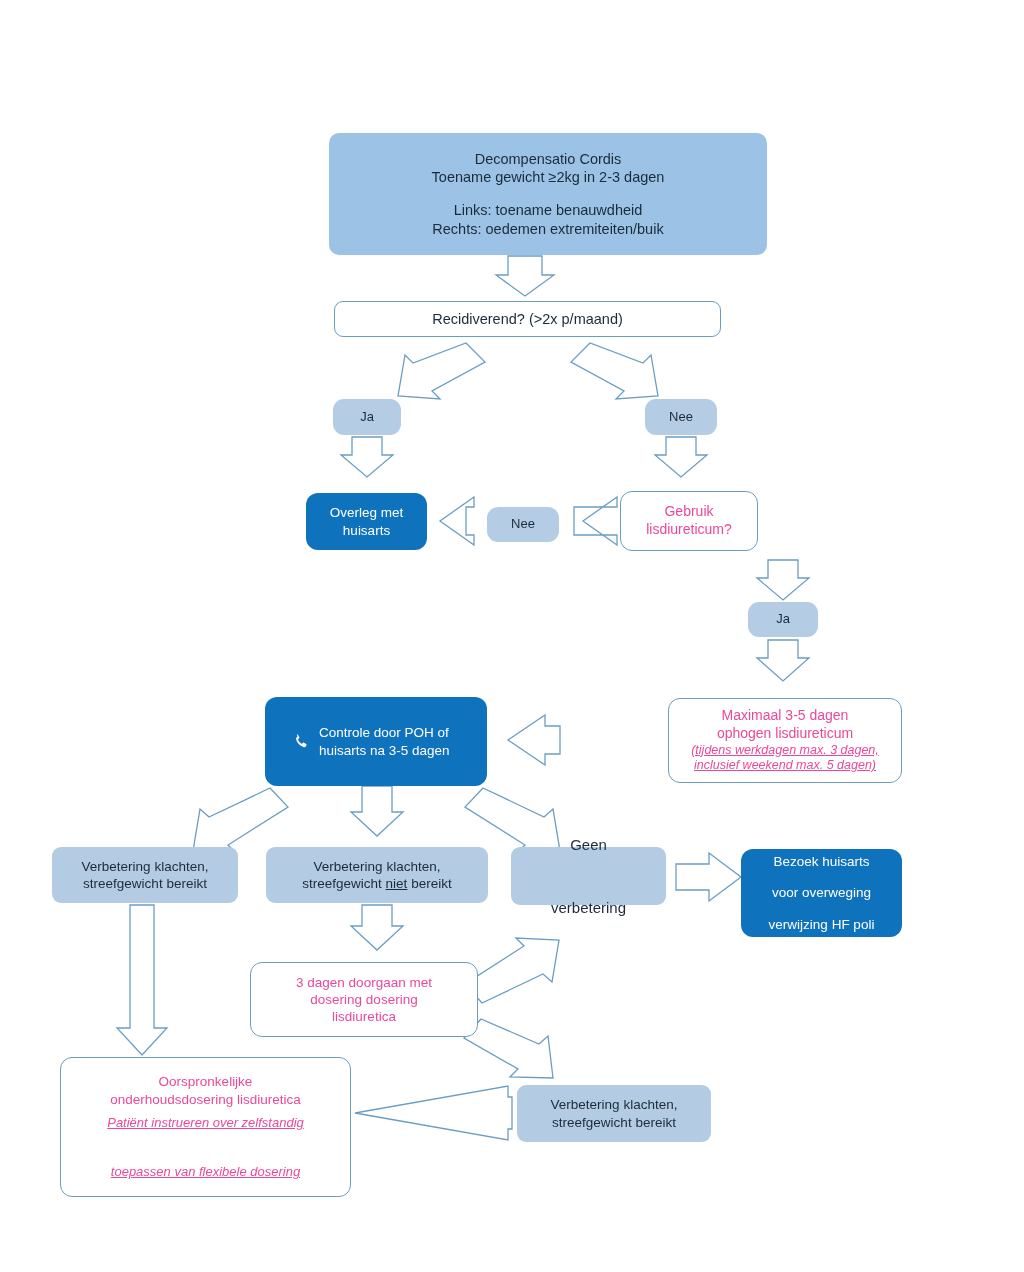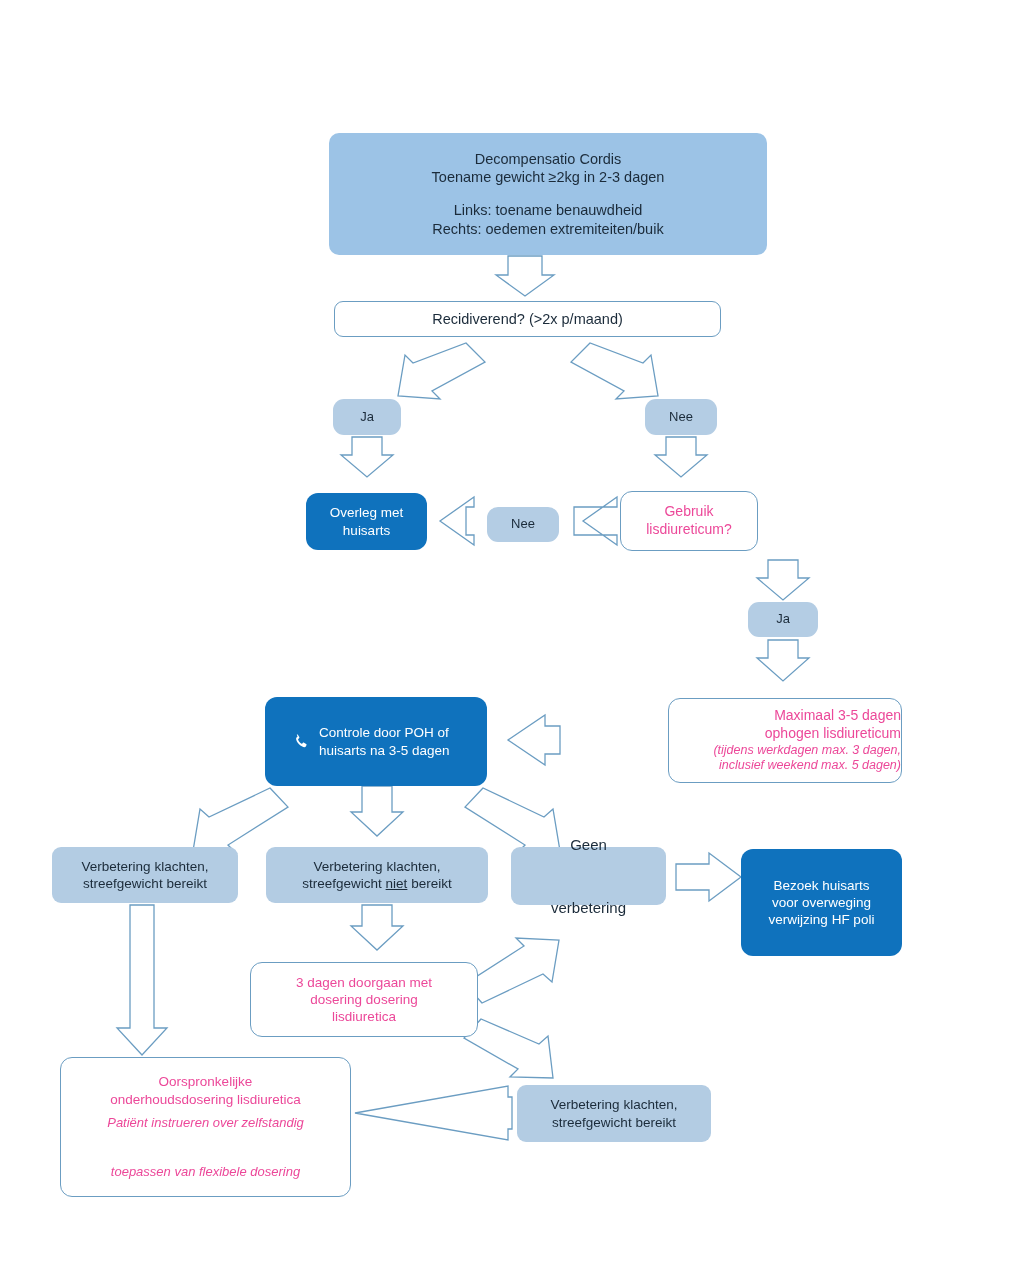--- a/index.html
+++ b/index.html
@@ -58,20 +58,21 @@
   .outline-pill{
     background:#ffffff;
     border:1.3px solid #6b9dc2;
     border-radius:9px;
     color:#1b2b3a;
   }
   .sub-italic{
     font-style:italic;
     font-size:12.5px;
     line-height:1.25;
+    text-decoration:underline;
   }
   .underline-word{text-decoration:underline;}
   
   .node.with-icon{
     flex-direction:row;
     justify-content:flex-start;
     text-align:left;
     padding-left:27px;
     gap:10px;
   }
@@ -177,21 +178,21 @@
 
   <div class="node outline" style="left:620px;top:491px;width:138px;height:60px;font-size:14px;">
     <span class="ln">Gebruik</span>
     <span class="ln">lisdiureticum?</span>
   </div>
 
   <div class="node fill-pale" style="left:748px;top:602px;width:70px;height:35px;font-size:13px;">
     <span class="ln">Ja</span>
   </div>
 
-  <div class="node outline" style="left:668px;top:698px;width:234px;height:85px;font-size:14px;padding:4px 0;text-align:right;">
+  <div class="node outline" style="left:668px;top:698px;width:234px;height:85px;font-size:14px;padding:4px 0;">
     <span class="ln">Maximaal 3-5 dagen</span>
     <span class="ln">ophogen lisdiureticum</span>
     <span class="ln sub-italic">(tijdens werkdagen max. 3 dagen,</span>
     <span class="ln sub-italic">inclusief weekend max. 5 dagen)</span>
   </div>
 
   <div class="node fill-dark with-icon" style="left:265px;top:697px;width:222px;height:89px;font-size:13.5px;">
     <span class="phone-icon">
       <svg viewBox="0 0 24 24" width="17" height="17">
         <path fill="#ffffff" d="M6.8 2.2c.6-.3 1.3-.1 1.7.5l1.8 2.9c.3.6.2 1.3-.3 1.7l-1.2 1c-.2.2-.3.5-.2.8.3 1.1 1 2.4 1.9 3.5.9 1.1 2 2 3 2.5.3.1.6.1.8-.1l1.1-1.1c.4-.4 1.1-.5 1.6-.2l3 1.7c.6.3.8 1.1.5 1.7l-1 1.8c-.4.7-1.1 1.1-1.9 1.1-2.2 0-5.1-1.4-7.7-4-2.7-2.8-4.2-5.9-4.1-8.2 0-.8.4-1.5 1-1.9l1-.7z"></path>
@@ -211,21 +212,21 @@
   <div class="node fill-pale2" style="left:266px;top:847px;width:222px;height:56px;font-size:13.5px;">
     <span class="ln">Verbetering klachten,</span>
     <span class="ln"><span>streefgewicht </span><span class="underline-word">niet</span><span> bereikt</span></span>
   </div>
 
   <div class="node fill-pale2" style="left:511px;top:847px;width:155px;height:58px;font-size:15px;gap:44px;">
     <span class="ln">Geen</span>
     <span class="ln">verbetering</span>
   </div>
 
-  <div class="node fill-dark" style="left:741px;top:849px;width:161px;height:107px;font-size:13.5px;">
+  <div class="node fill-dark" style="left:741px;top:849px;width:161px;height:88px;font-size:13.5px;gap:14px;">
     <span class="ln">Bezoek huisarts</span>
     <span class="ln">voor overweging</span>
     <span class="ln">verwijzing HF poli</span>
   </div>
 
   <div class="node outline" style="left:250px;top:962px;width:228px;height:75px;font-size:13.5px;">
     <span class="ln">3 dagen doorgaan met</span>
     <span class="ln">dosering dosering</span>
     <span class="ln">lisdiuretica</span>
   </div>

